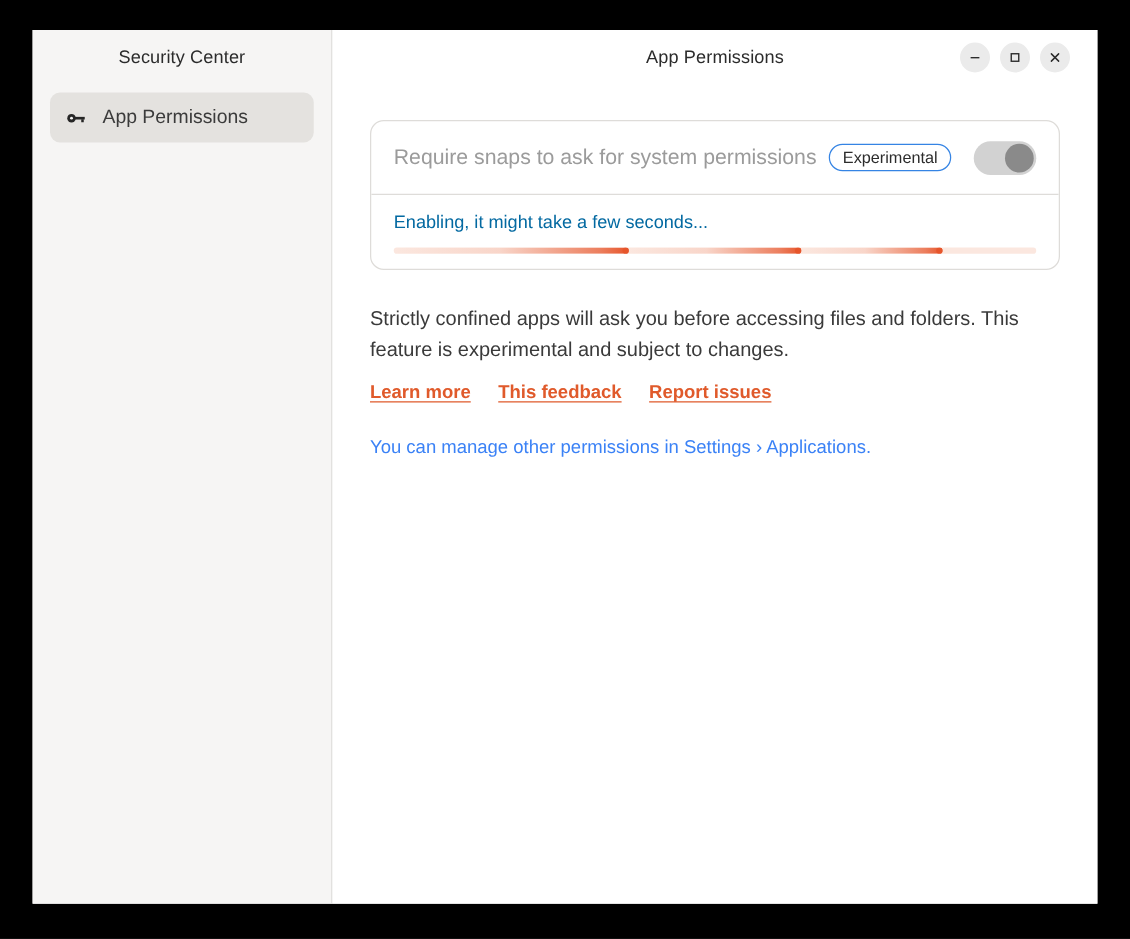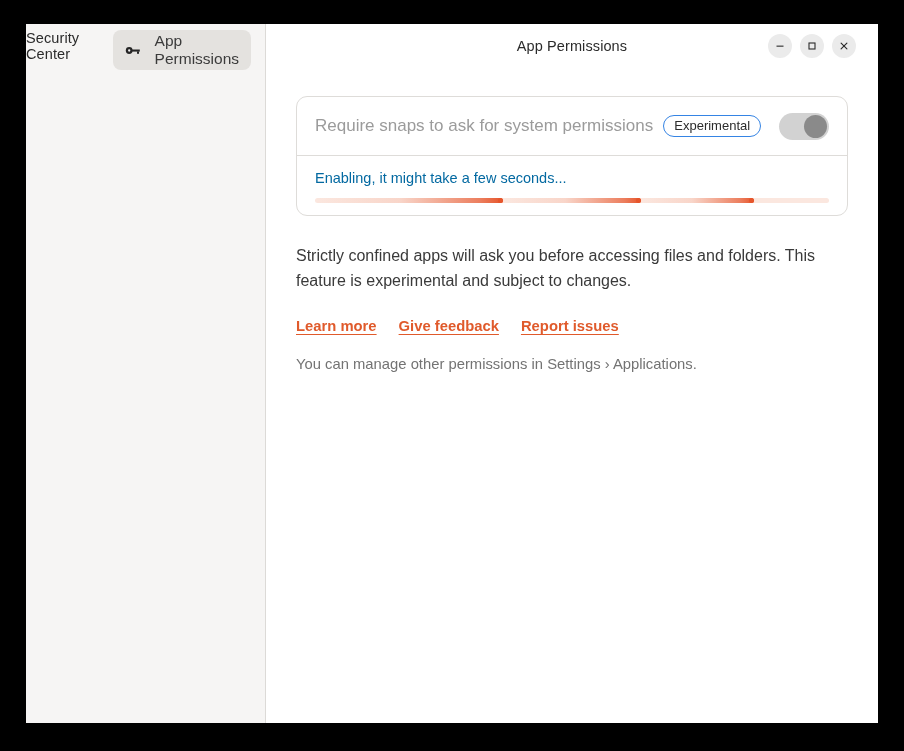--- a/index.html
+++ b/index.html
@@ -25,20 +25,21 @@
   }
 
   
   #sidebar {
     width: 240px;
     flex: 0 0 240px;
     background: #f6f5f4;
     border-right: 1px solid #dcdad7;
     box-sizing: border-box;
     display: flex;
+    flex-direction: column;
   }
   #sidebar-header {
     height: 44px;
     display: flex;
     align-items: center;
     justify-content: center;
   }
   #sidebar-title {
     font-size: 14.5px;
     color: #2b2b2b;
@@ -221,36 +222,36 @@
   }
 
   
   #description {
     font-size: 16px;
     color: #3a3a3a;
     line-height: 1.55;
     margin-top: 28px;
   }
   #links-row {
-    margin-top: 24px;
+    margin-top: 12px;
     display: flex;
     gap: 22px;
   }
   .ext-link {
     font-size: 14.8px;
     color: #e05a2b;
     font-weight: bold;
     text-decoration: underline;
     text-underline-offset: 2.5px;
     cursor: default;
   }
   #footnote {
-    margin-top: 22px;
+    margin-top: 28px;
     font-size: 14.8px;
-    color: #737373;
+    color: #3b82f6;
   }
 </style>
 </head>
 <body>
 
 <div id="window">
 
   <div id="sidebar">
 
     <div id="sidebar-header">
@@ -326,21 +327,21 @@
                 <div class="prog-dot" style="background: rgb(230, 85, 43); left: calc(85.5% - 5px);"></div>
               </div>
           </div>
 
         </div>
 
         <div id="description">Strictly confined apps will ask you before accessing files and folders. This feature is experimental and subject to changes.</div>
 
         <div id="links-row">
           <span class="ext-link">Learn more</span>
-          <span class="ext-link">Give feedback</span>
+          <span class="ext-link">This feedback</span>
           <span class="ext-link">Report issues</span>
         </div>
 
         <div id="footnote">You can manage other permissions in Settings › Applications.</div>
 
       </div>
     </div>
 
   </div>
 </div>

